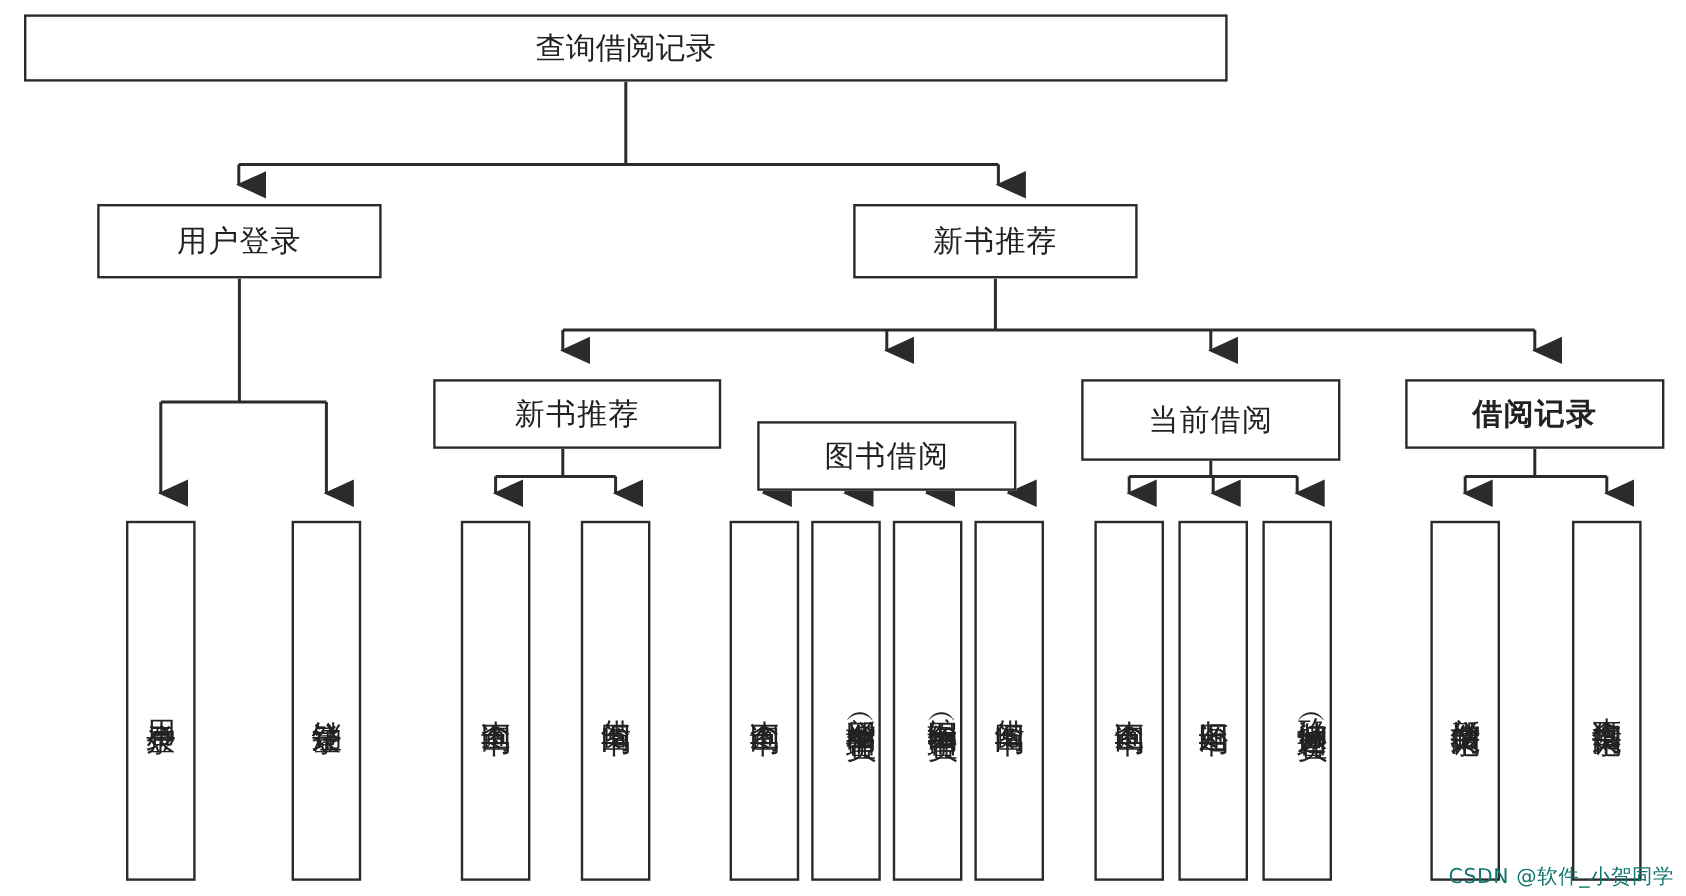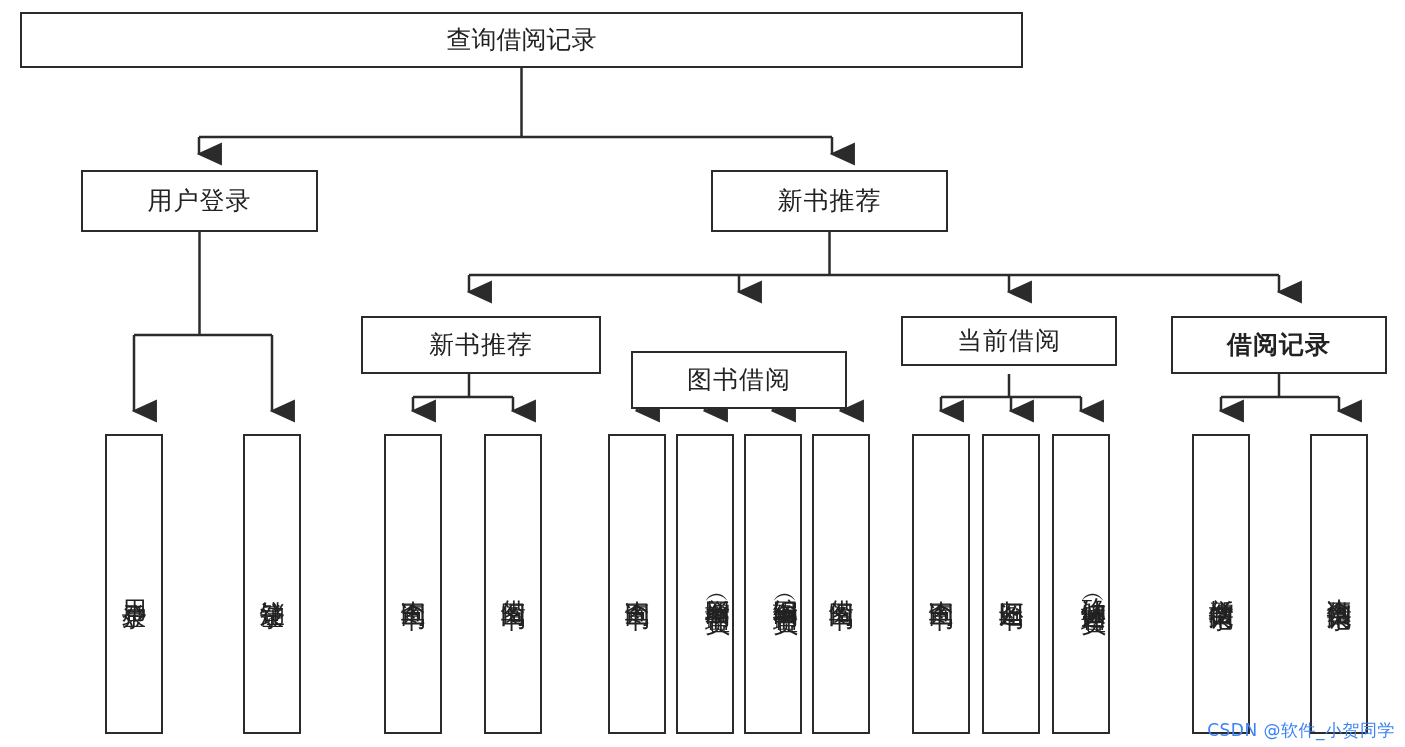--- a/index.html
+++ b/index.html
@@ -43,21 +43,21 @@
   .node.v.center{ align-items:center; padding-top:0; }
   svg.links{
     position:absolute;left:0;top:0;width:1405px;height:747px;
     pointer-events:none;
   }
   .watermark{
     position:absolute;
     right:10px;
     bottom:5px;
     font-size:17px;
-    color:#3b82f6;
+    color:#0f766e;
     letter-spacing:0.5px;
     white-space:nowrap;
   }
 </style>
 </head>
 <body>
 
 <div id="diagram">
 
   <svg class="links" viewBox="0 0 1405 747">
@@ -110,21 +110,21 @@
     </g>
   </svg>
 
   <div class="node root" style="left:20px;top:12px;width:1003px;height:56px;">查询借阅记录</div>
 
   <div class="node h" style="left:81px;top:170px;width:237px;height:62px;">用户登录</div>
   <div class="node h" style="left:711px;top:170px;width:237px;height:62px;">新书推荐</div>
 
   <div class="node h" style="left:361px;top:316px;width:240px;height:58px;">新书推荐</div>
   <div class="node h" style="left:631px;top:316px;width:216px;height:58px;margin-top:35px;">图书借阅</div>
-  <div class="node h" style="left:901px;top:316px;width:216px;height:50px;text-align:right;">当前借阅</div>
+  <div class="node h" style="left:901px;top:316px;width:216px;height:68px;text-align:right;">当前借阅</div>
   <div class="node h" style="left:1171px;top:316px;width:216px;height:58px;font-weight:bold;">借阅记录</div>
 
   <div class="node v center" style="left:105px;top:434px;width:58px;height:300px;">用户登录</div>
   <div class="node v center" style="left:243px;top:434px;width:58px;height:300px;">注销登录</div>
 
   <div class="node v center" style="left:384px;top:434px;width:58px;height:300px;">查询图书</div>
   <div class="node v center" style="left:484px;top:434px;width:58px;height:300px;">借阅图书</div>
 
   <div class="node v center" style="left:608px;top:434px;width:58px;height:300px;">查询图书</div>
   <div class="node v" style="left:676px;top:434px;width:58px;height:300px;">新增图书（管理员）</div>

